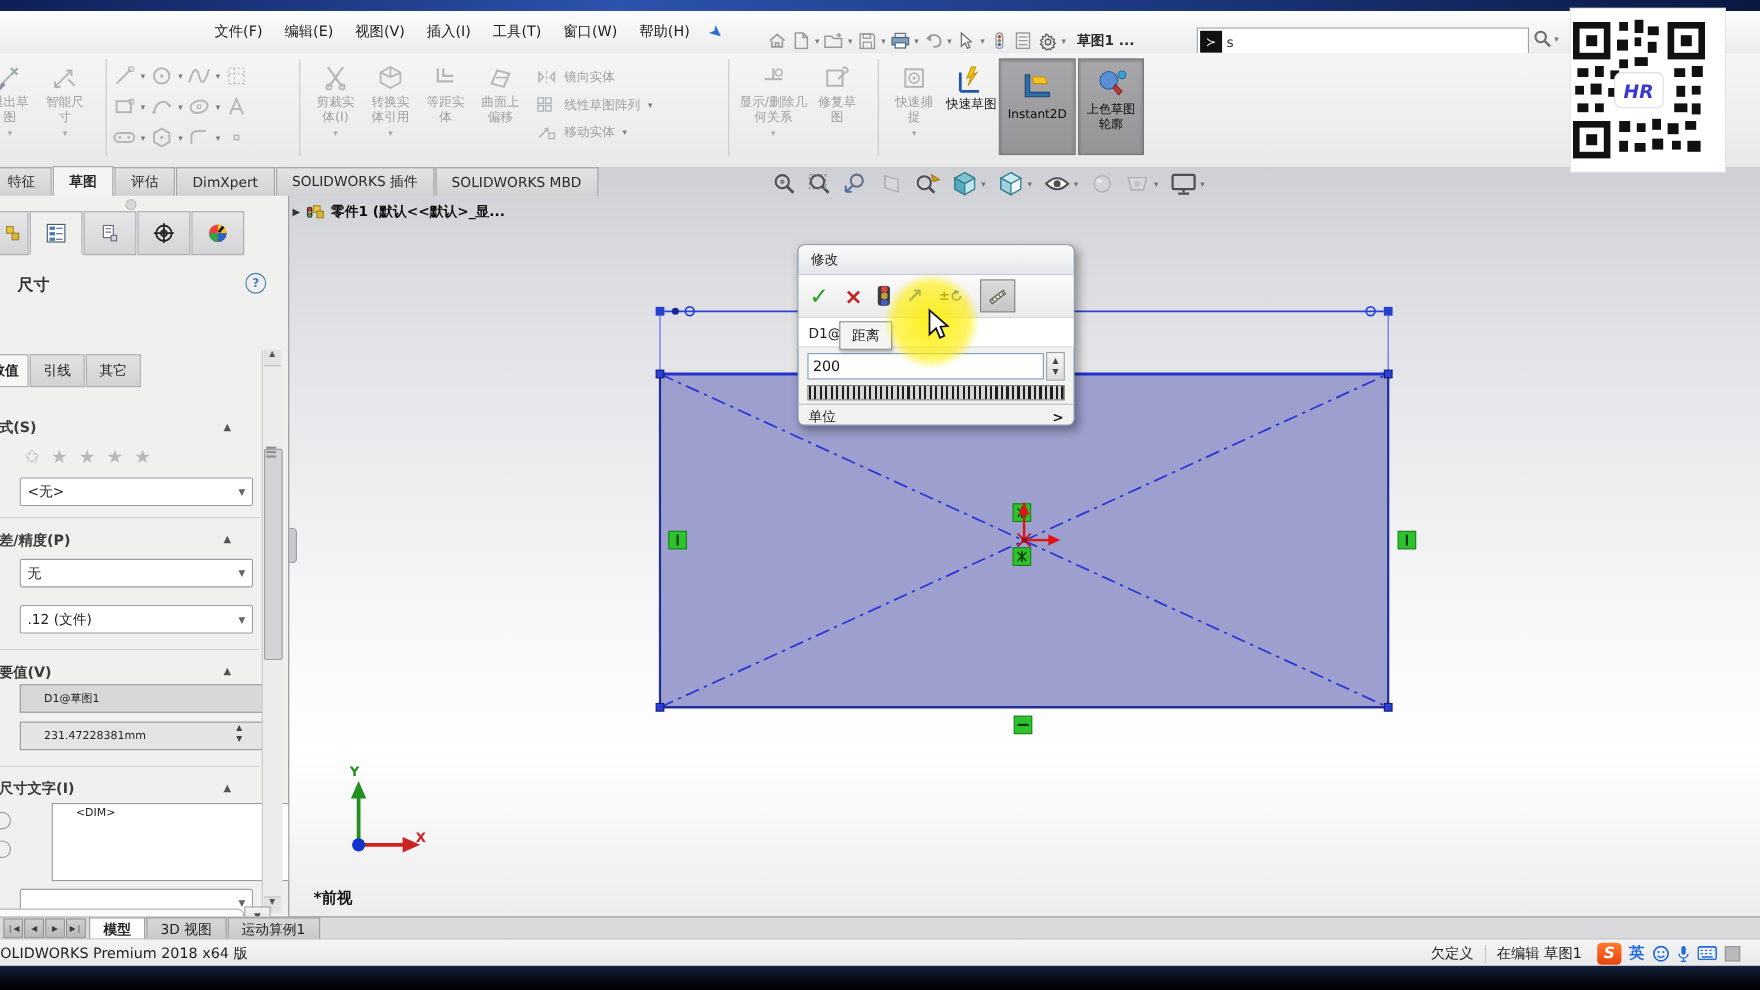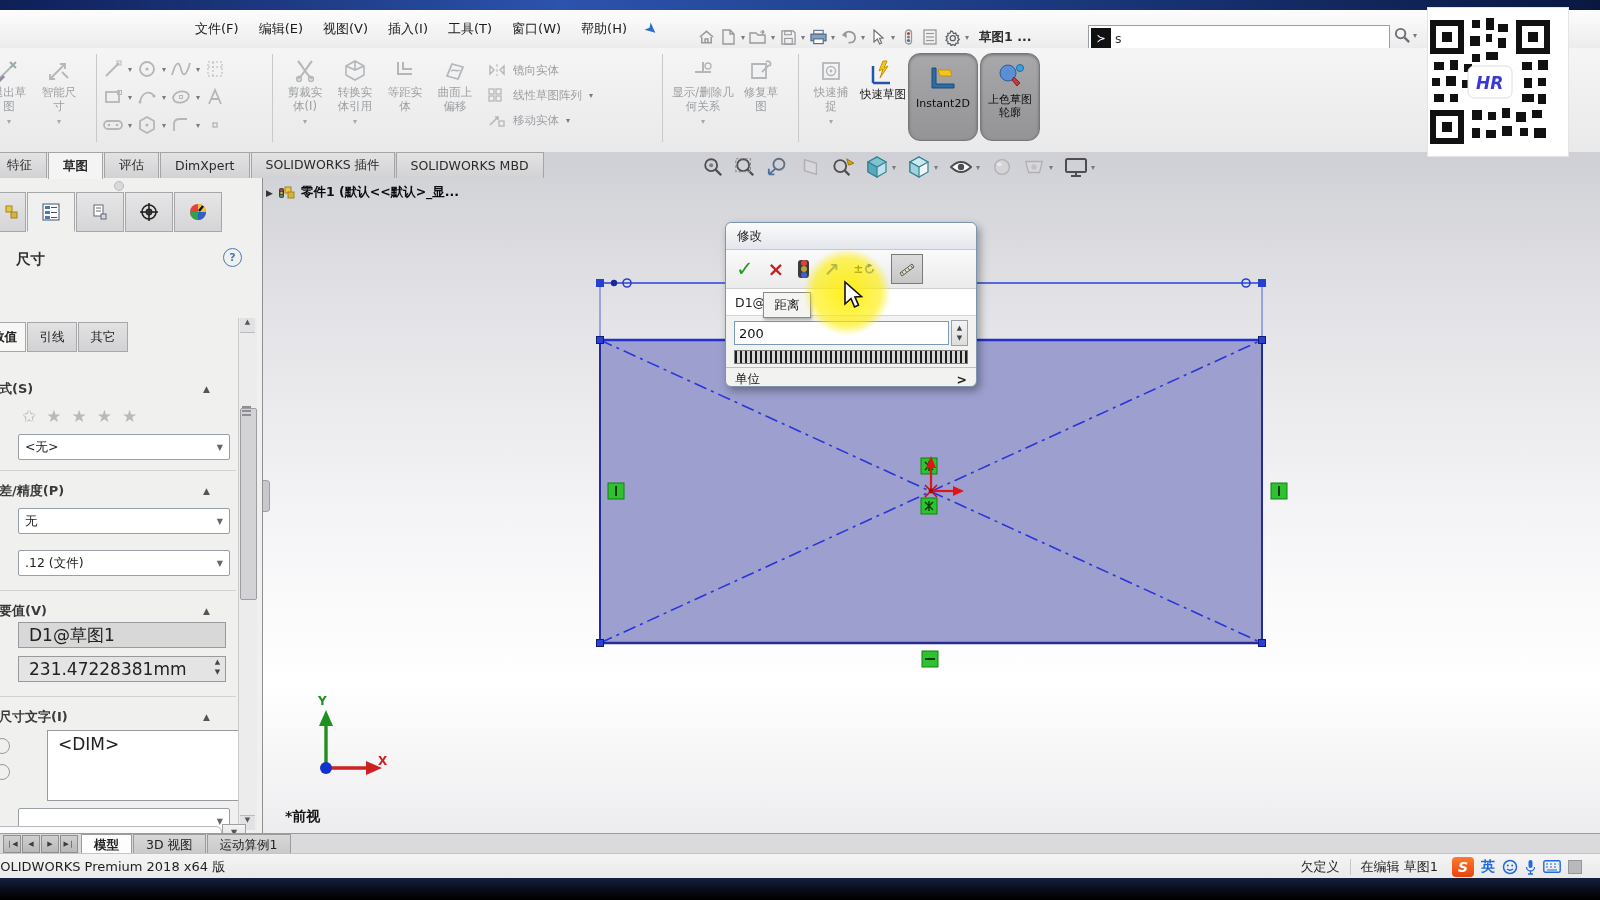--- a/index.html
+++ b/index.html
@@ -31,24 +31,24 @@
   .bigbtn{display:flex;flex-direction:column;align-items:center;min-width:46px;padding:0 2px;cursor:default}
   .ric{height:30px;display:flex;align-items:center;justify-content:center;color:#b4b7ba;margin-top:3px}
   .blabel{font-size:11.5px;line-height:1.2;text-align:center;color:#9da0a3;word-break:break-all}
   .bdd{font-size:8px;color:#a8a8a8;margin-top:3px}
   .gridrows{display:flex;flex-direction:column;gap:4px;margin-top:4px}
   .srow{display:flex;align-items:center;height:24px;gap:2px}
   .sic{width:22px;height:22px;display:flex;align-items:center;justify-content:center;color:#b4b7ba}
   .mcol{display:flex;flex-direction:column;gap:3px;margin-left:6px;margin-top:6px}
   .mrow{display:flex;align-items:center;gap:5px;height:22px;font-size:11.5px;color:#9da0a3;white-space:nowrap}
   .btn-on .blabel{color:#161616}
-  .pressed{background:linear-gradient(#a8a8aa,#949496);border:1px solid #77787a;box-shadow:inset 0 1px 3px rgba(0,0,0,.35);border-radius:12px}
+  .pressed{background:linear-gradient(#a8a8aa,#949496);border:1px solid #77787a;box-shadow:inset 0 1px 3px rgba(0,0,0,.35);border-radius:0}
   .pressed .blabel{color:#0e0e0e}
   
-  .cmdtabs{left:0;top:152px;width:545px;height:26px;display:flex;z-index:6}
+  .cmdtabs{left:0;top:152px;width:545px;height:26px;display:flex;align-items:flex-end;z-index:6}
   .ctab{height:25px;display:flex;align-items:center;justify-content:center;padding:0 14px;font-size:12.5px;color:#2a2a2a;background:linear-gradient(#e3e3e4,#d2d2d4);border:1px solid #a5a5a8;border-bottom:none;margin-right:1px;white-space:nowrap}
   .ctab.active{background:#f4f4f4;font-weight:bold;height:26px}
   
   .viewport{left:262px;top:152px;width:1338px;height:681px;background:linear-gradient(180deg,#cfd0d5 0%,#e2e2e6 22%,#f5f5f7 55%,#ffffff 78%,#ededef 100%);overflow:hidden}
   .headsup{position:absolute;left:440px;top:3px;display:flex;align-items:center;gap:9px;z-index:2}
   .hu{display:flex;align-items:center;gap:1px}
   .ftree{position:absolute;left:4px;top:32px;display:flex;align-items:center;gap:5px;z-index:2;font-size:12.5px;color:#0c0c0c;font-weight:bold}
   .ftree .car{font-size:9px;color:#333}
   .sk{position:absolute;left:0;top:0;z-index:1}
   .viewlabel{position:absolute;left:23px;top:656px;font-size:14px;font-weight:bold;color:#141414;z-index:2}
@@ -86,21 +86,21 @@
   .ptitle{position:absolute;left:30px;top:72px;font-size:14.5px;font-weight:bold;color:#2f2f2f}
   .phelp{position:absolute;left:237px;top:70px;width:17px;height:17px;border:1.5px solid #4a7ab5;border-radius:50%;color:#4a7ab5;font-size:11px;font-weight:bold;display:flex;align-items:center;justify-content:center}
   .vtabs{position:absolute;top:144px;left:0;display:flex}
   .vtab{width:48px;height:28px;background:linear-gradient(#e2e2e3,#d2d2d4);border:1px solid #a7a7ab;margin-right:1px;display:flex;align-items:center;justify-content:center;font-size:12.5px;color:#222}
   .vtab.active{background:#f7f7f6;font-weight:bold}
   .sechead{position:absolute;left:0;height:22px;display:flex;align-items:center;font-size:13px;font-weight:bold;color:#3a3a3a;width:250px}
   .chev{position:absolute;right:26px;font-size:9px;color:#555}
   .pdiv{position:absolute;left:2px;width:248px;height:1px;background:#d2d2d2}
   .combo{position:absolute;left:32px;width:198px;height:24px;border:1px solid #9aa0a8;border-radius:2px;background:#fff;display:flex;align-items:center;justify-content:space-between;padding:0 6px;font-size:12.5px;color:#222}
   .combo .cdd{font-size:8px;color:#666}
-  .pfield{position:absolute;left:32px;width:186px;height:24px;border:1px solid #9a9a9e;background:#d8d8d8;font-size:17px;color:#222;padding:0 10px;font-family:inherit}
+  .pfield{position:absolute;left:32px;width:186px;height:24px;border:1px solid #9a9a9e;background:#d8d8d8;font-size:10px;color:#222;padding:0 21px;font-family:inherit}
   .stars{position:absolute;left:36px;display:flex;gap:10px;color:#b9b9bc;font-size:17px}
   .pscroll{position:absolute;left:252px;top:140px;width:18px;height:512px;background:#ececec;border-left:1px solid #c9c9c9}
   .pthumb{position:absolute;left:1px;top:90px;width:15px;height:190px;background:#d3d3d5;border:1px solid #9e9ea2;border-radius:2px}
   .pgrip{position:absolute;left:3px;top:88px;width:9px;height:1.5px;background:#8f8f93;box-shadow:0 4px 0 #8f8f93,0 8px 0 #8f8f93}
   .minidd{position:absolute;left:236px;top:646px;width:22px;height:15px;background:linear-gradient(#f4f4f4,#dedede);border:1px solid #a0a0a4;display:flex;align-items:center;justify-content:center;font-size:8px;color:#555}
   .minibar{position:absolute;left:2px;top:648px;width:232px;height:11px;background:#fbfbfb;border:1px solid #b8b8bc;border-radius:6px}
   
   .bottomtabs{left:0;top:833px;width:1600px;height:20px;background:#dadadc;border-top:1px solid #9b9b9e;display:flex;align-items:stretch}
   .navs{display:flex;align-items:center;padding:0 3px;gap:1px}
   .nbtn{width:16px;height:16px;background:linear-gradient(#cfcfcf,#b9b9b9);border:1px solid #8f8f92;font-size:7px;color:#3c3c3c;display:flex;align-items:center;justify-content:center}

